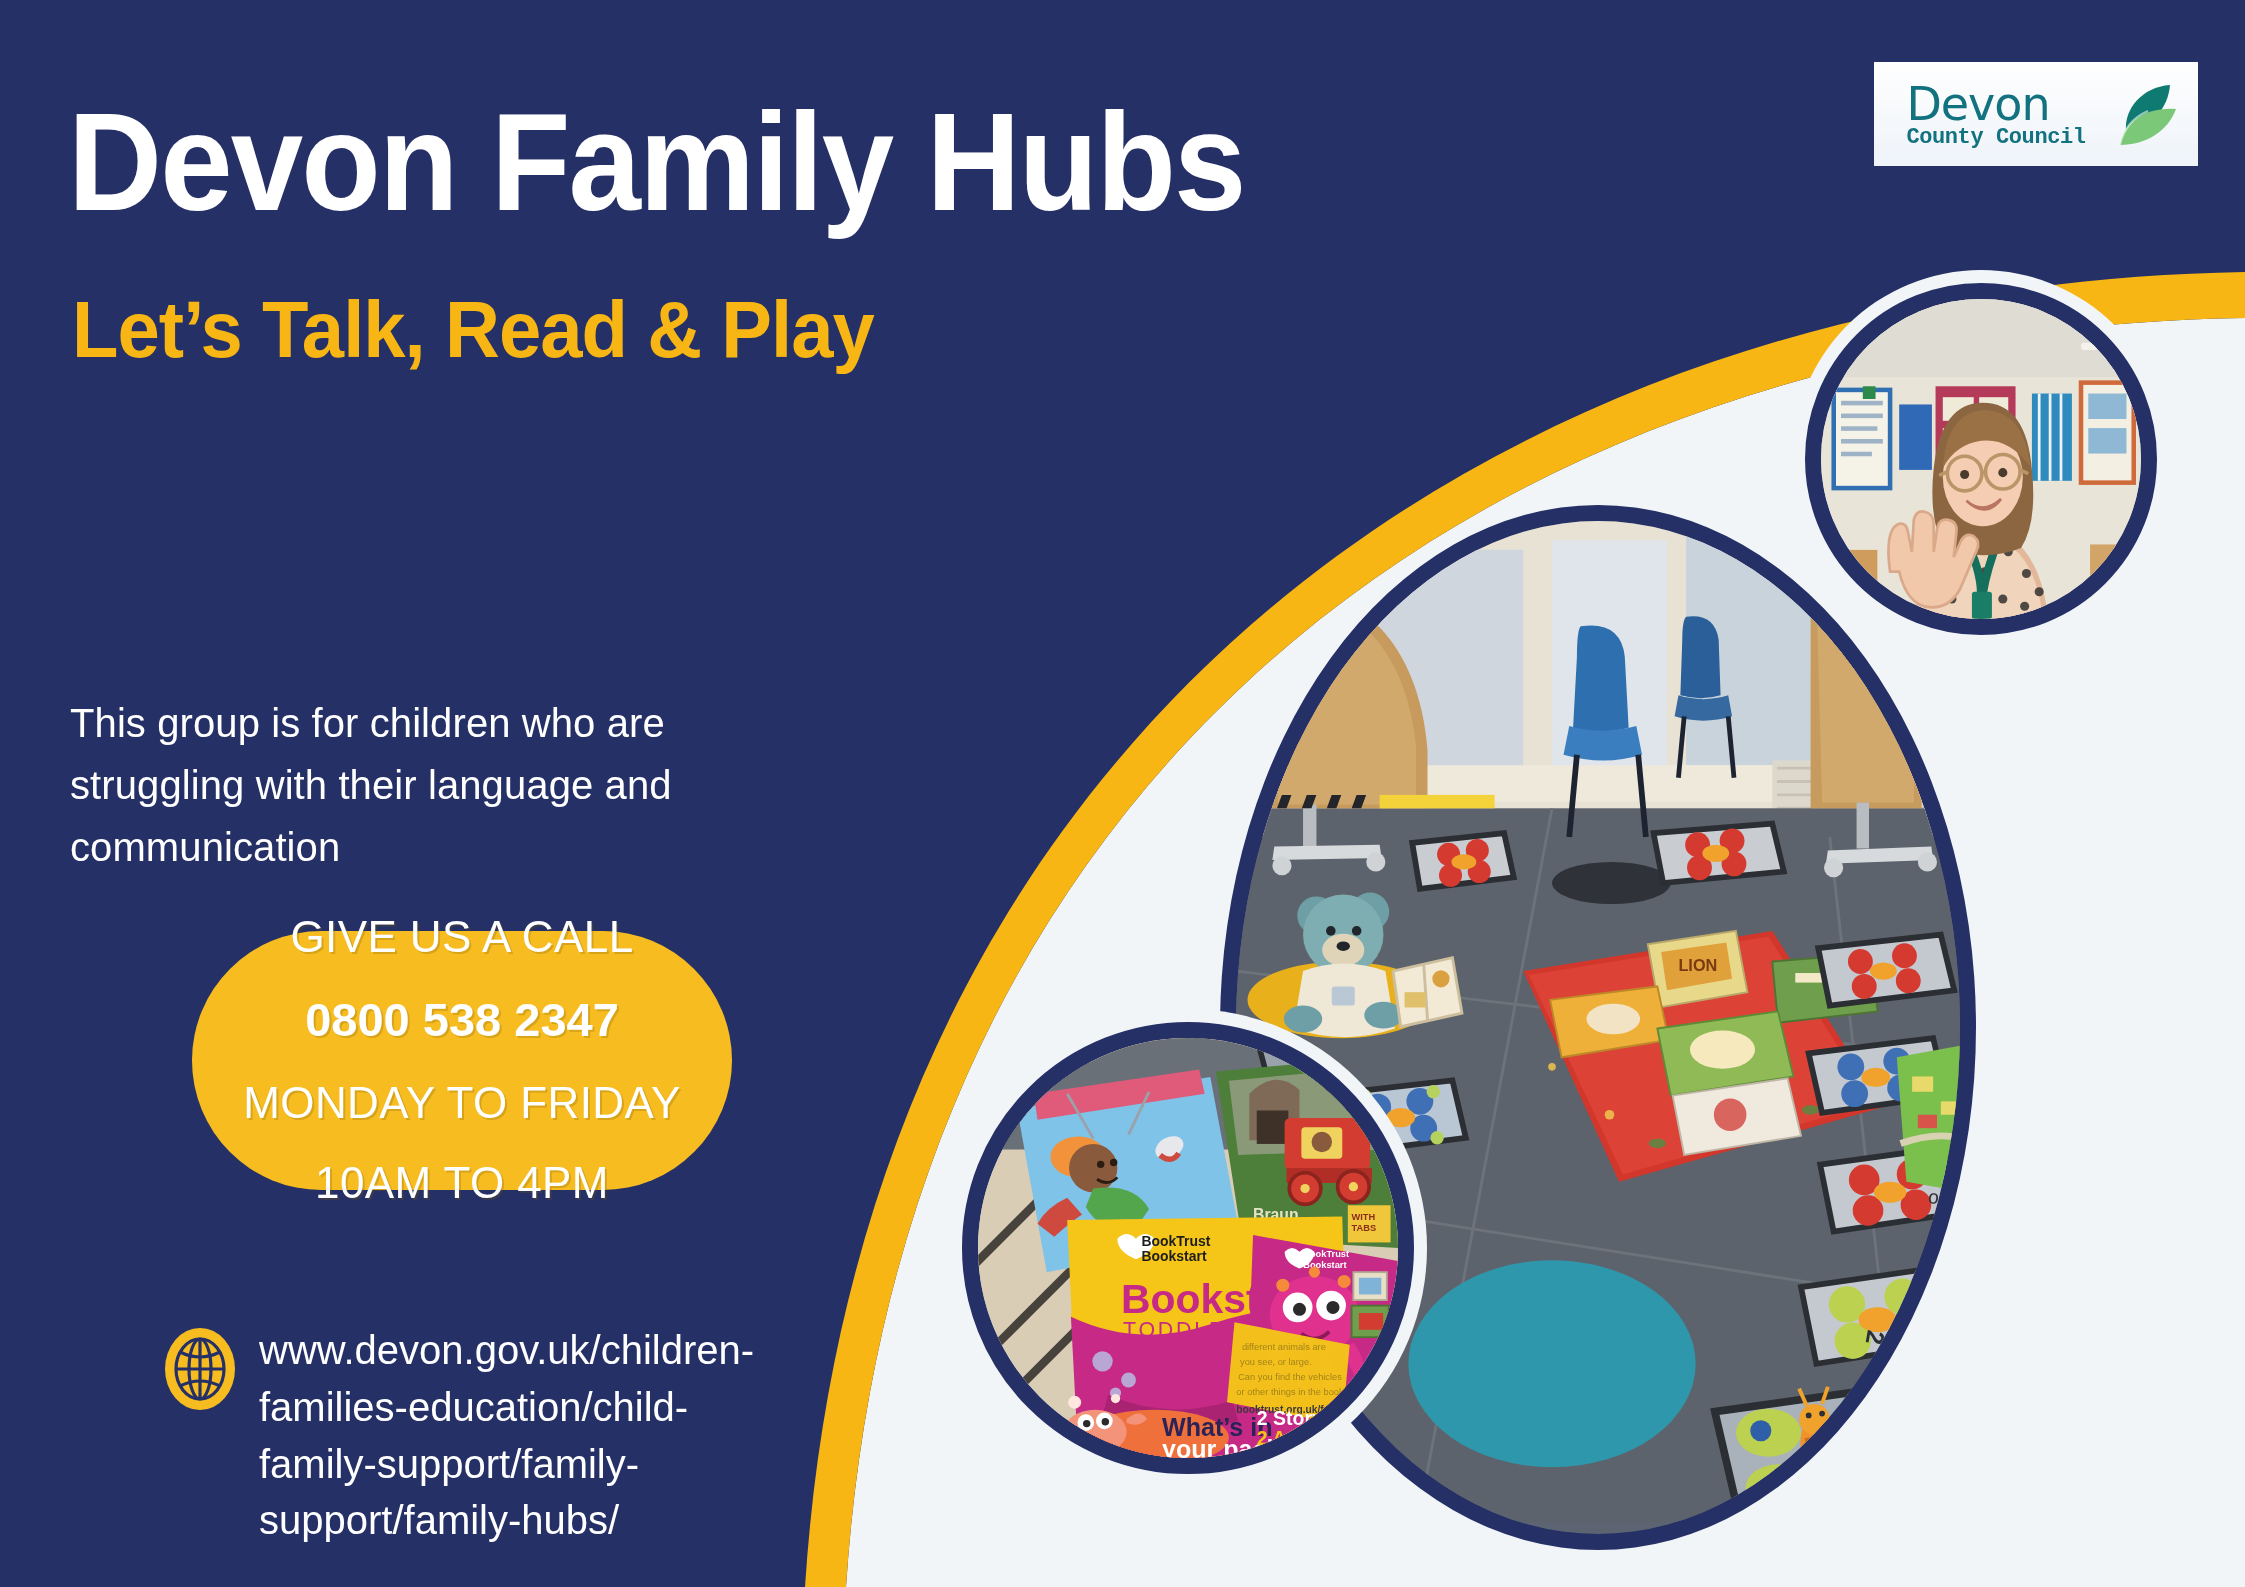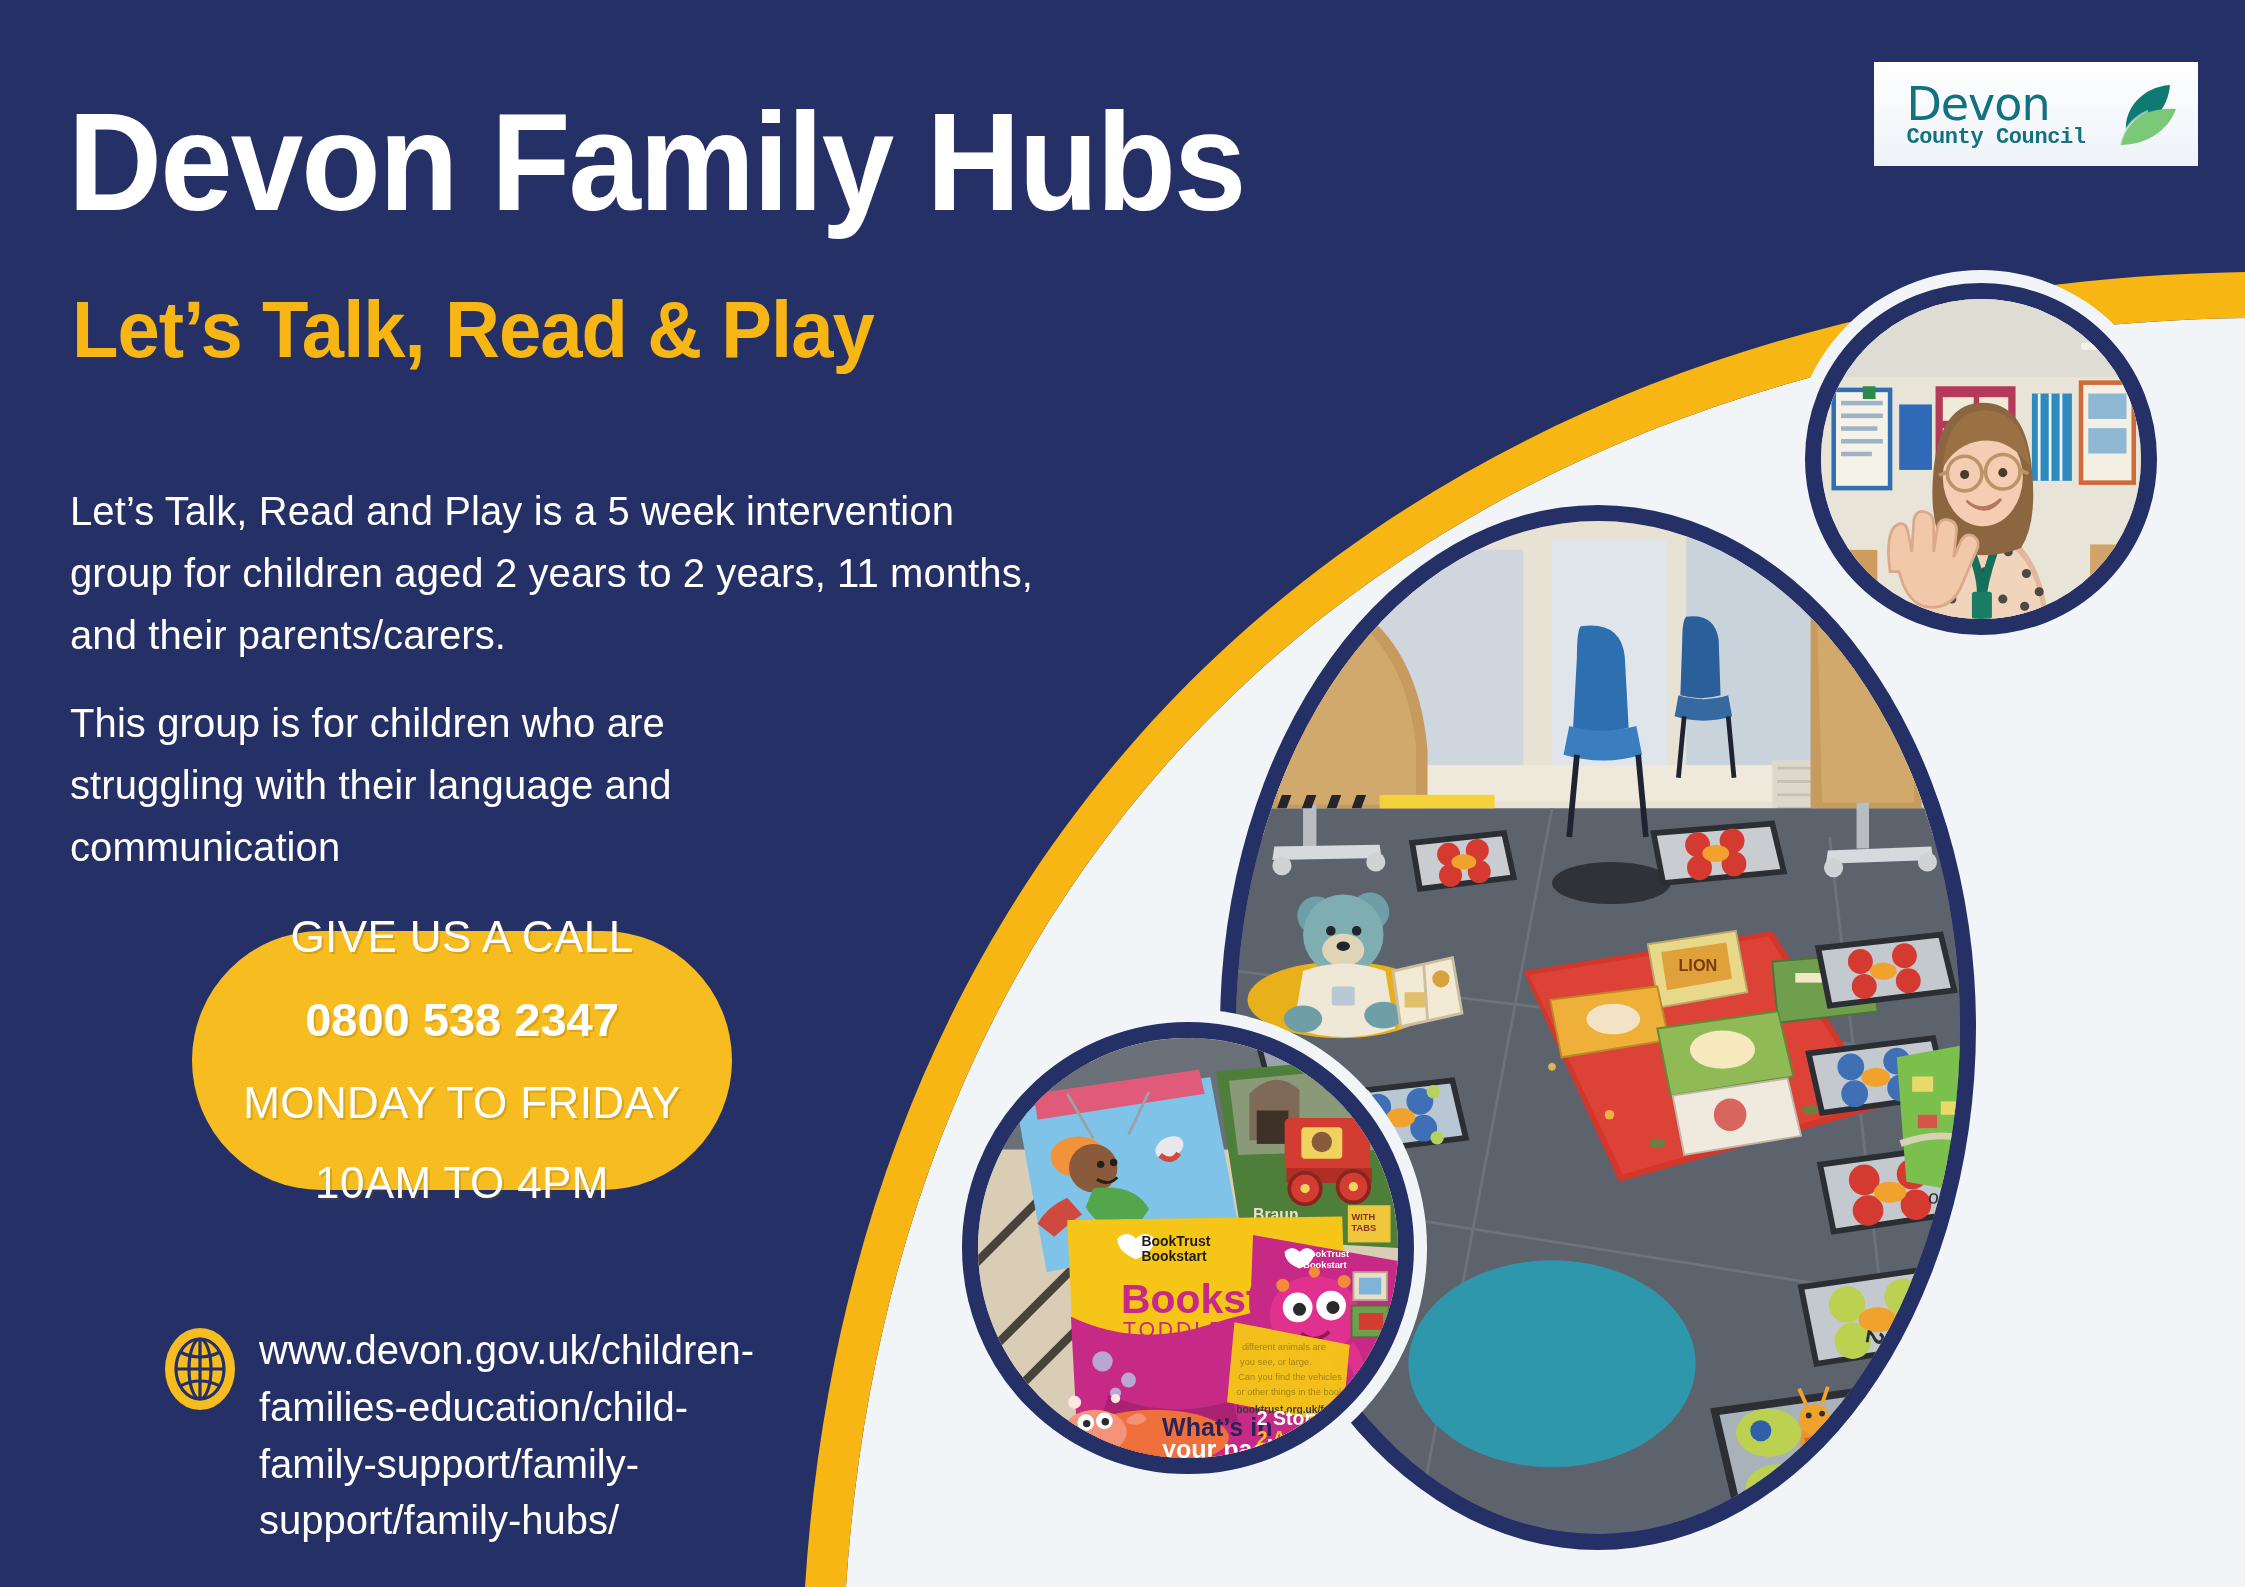--- a/index.html
+++ b/index.html
@@ -131,21 +131,20 @@
         <span class="logo-ccl">County Council</span>
       </div>
       <svg width="86" height="70" viewBox="0 0 86 70">
         <path d="M36,52 C34,30 52,8 80,6 C78,30 62,46 40,52 Z" fill="#0f7a72"></path>
         <path d="M30,66 C34,42 56,28 86,30 C78,52 56,66 30,66 Z" fill="#7ac878"></path>
         <path d="M30,66 C34,48 44,38 58,32" stroke="#ffffff" stroke-width="2" fill="none" opacity=".55"></path>
       </svg>
     </div>
   </div>
 
-  <div class="para p1">Let’s Talk, Read and Play is a 5 week intervention group for children aged 2 years to 2 years, 11 months, and their parents/carers.</div>
   <div class="para p2">This group is for children who are struggling with their language and communication</div>
 
   <div class="call-pill">
     <div class="call-line">GIVE US A CALL</div>
     <div class="call-line phone">0800 538 2347</div>
     <div class="call-line">MONDAY TO FRIDAY</div>
     <div class="call-line">10AM TO 4PM</div>
   </div>
 
   <div class="web-wrap">

